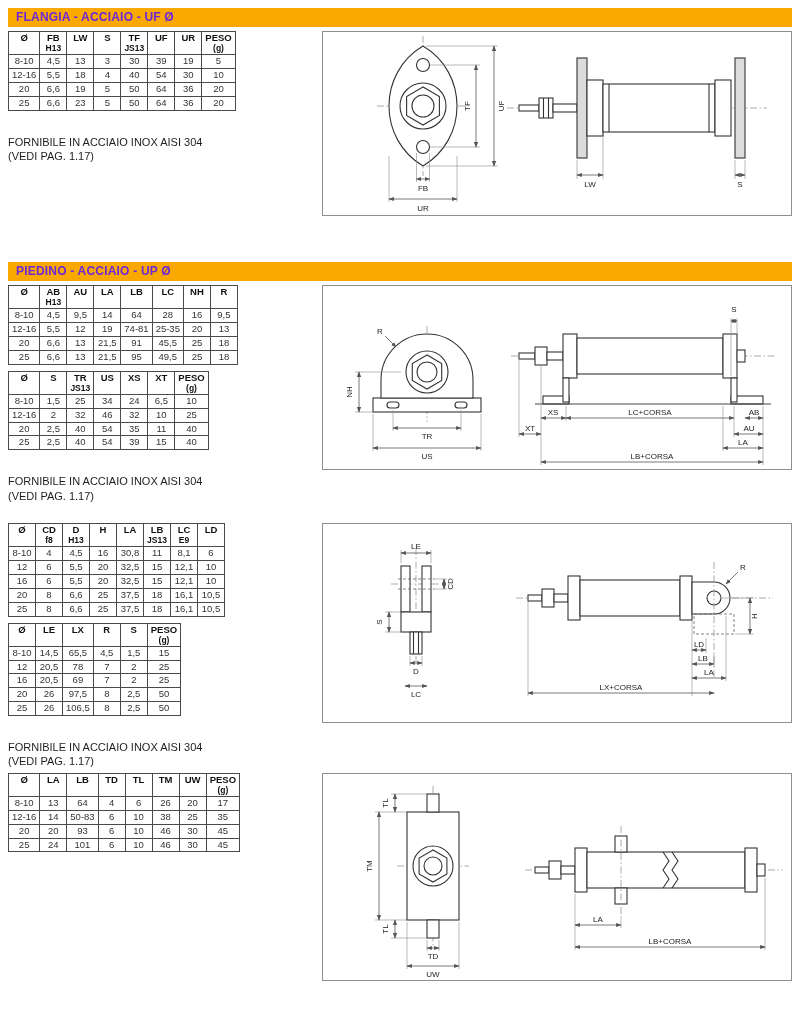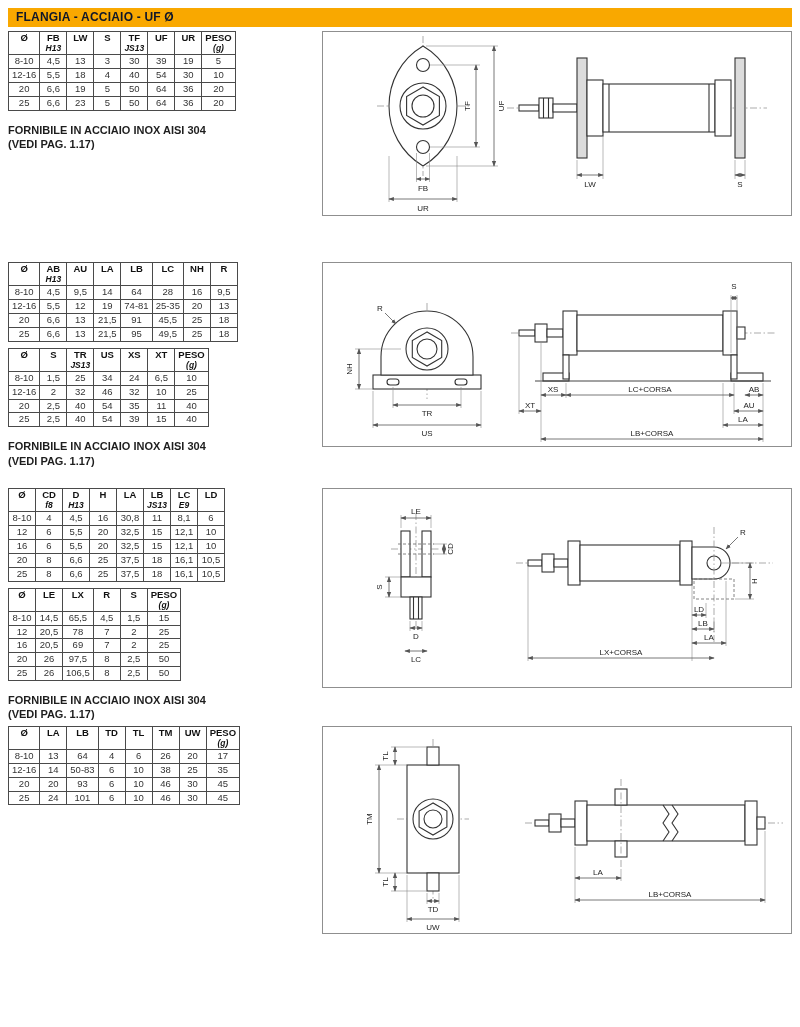--- a/index.html
+++ b/index.html
@@ -7,37 +7,37 @@
   body {
     width:800px; height:1027px; overflow:hidden;
     font-family:"Liberation Sans", sans-serif; color:#222; position:relative;
   }
   .page { padding:8px; }
   .section { }
   .s1 { margin-bottom:46px; }
   .s2 { margin-bottom:20px; }
   .s3 { margin-bottom:4px; }
   .section-header {
-    background:#F9A800; color:#0f172a;
+    background:#F9A800; color:#6d28d9;
     font-size:12px; font-weight:bold; letter-spacing:.2px;
     padding:3px 8px; line-height:13px;
   }
   .section-body { display:flex; gap:14px; margin-top:4px; align-items:flex-start; }
   .left-col { width:300px; flex:0 0 300px; }
   .drawing-box { width:470px; flex:0 0 470px; border:1px solid #8f8f8f; background:#fff; }
   .d1,.d2 { height:185px; }
   .d3 { height:200px; }
   .d4 { height:208px; }
   table { border-collapse:collapse; font-size:9.5px; margin-bottom:6px; }
   th,td { border:1px solid #4a4a4a; text-align:center; padding:1px 3px; color:#333; }
   th { min-width:27px; vertical-align:top; padding-top:0; }
   td { height:11px; line-height:1.15; min-width:27px; }
   .h-top { font-weight:bold; font-size:9.5px; color:#111; }
-  .h-sub { font-weight:bold; font-style:italic; font-size:8.5px; color:#111; min-height:10px; }
-  .notes { margin-top:12px; font-size:11px; line-height:1.3; color:#1e1e1e;font-weight:bold; }
+  .h-sub { font-weight:bold; font-size:8.5px; color:#111; min-height:10px; }
+  .notes { margin-top:24px; font-size:11px; line-height:1.3; color:#1e1e1e; }
   
   svg { display:block; }
   .ln   { stroke:#333; stroke-width:1.1; fill:none; }
   .fill { stroke:#333; stroke-width:1.1; fill:#fff; }
   .hatch{ stroke:#333; stroke-width:1.1; fill:#dcdcdc; }
   .dim  { stroke:#555; stroke-width:.8; fill:none; }
   .ext  { stroke:#8a8a8a; stroke-width:.6; fill:none; }
   .cl   { stroke:#888; stroke-width:.7; fill:none; stroke-dasharray:7 2.5 1.5 2.5; }
   .hid  { stroke:#666; stroke-width:.8; fill:none; stroke-dasharray:3 2; }
   .gnd  { stroke:#444; stroke-width:1; fill:none; }
@@ -192,20 +192,21 @@
             <line class="ext" x1="226" y1="110" x2="226" y2="129"></line>
             <line class="dim" x1="216" y1="125" x2="226" y2="125" marker-start="url(#ar1)" marker-end="url(#ar1)"></line>
             <text x="221" y="137" text-anchor="middle">S</text>
           </g>
         </svg>
       </div>
     </div>
   </div>
 
   <div class="section s2">
+    <div class="section-header">PIEDINO - ACCIAIO - UP Ø</div>
     <div class="section-body">
       <div class="left-col">
         <table>
           <thead>
               <tr>
                 <th>
                   <div class="h-top">Ø</div>
                   <div class="h-sub">&nbsp;</div>
                 </th>
                 <th>

